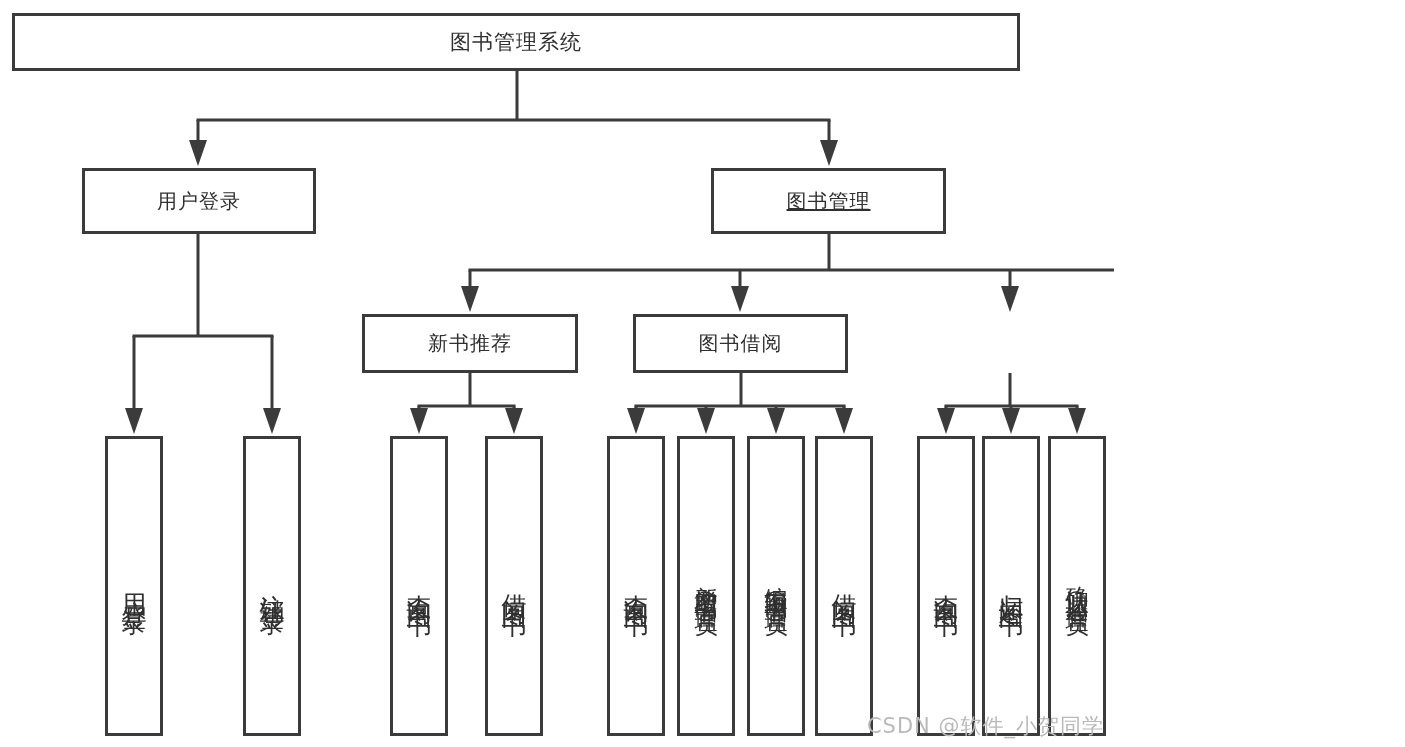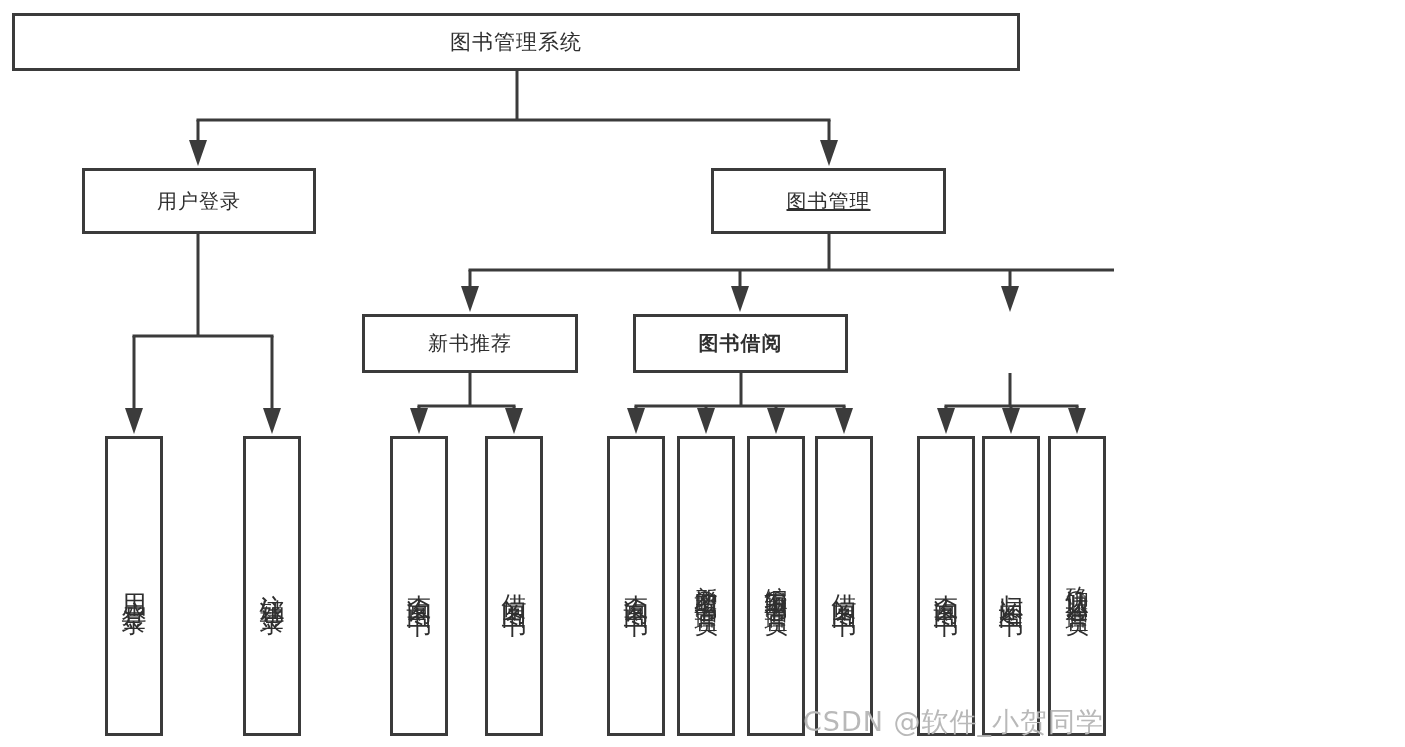--- a/index.html
+++ b/index.html
@@ -36,21 +36,21 @@
   }
   .h-node {
     font-size: 20px;
     letter-spacing: 1px;
     text-align: center;
   }
   .root-node { left: 12px; top: 13px; width: 1008px; height: 58px; font-size: 21px; }
   .n-login   { left: 82px;  top: 168px; width: 234px; height: 66px; }
   .n-mgmt    { left: 711px; top: 168px; width: 235px; height: 66px; text-decoration: underline; }
   .n-new     { left: 362px; top: 314px; width: 216px; height: 59px; }
-  .n-borrow  { left: 633px; top: 314px; width: 215px; height: 59px; font-weight: bold; }
+  .n-borrow  { left: 633px; top: 314px; width: 215px; height: 59px; }
   .n-current { left: 903px; top: 314px; width: 214px; height: 59px; }
   .n-records { left: 1173px;top: 314px; width: 213px; height: 59px; }
 
   .v-node {
     top: 436px;
     width: 58px;
     height: 300px;
     writing-mode: vertical-rl;
     text-orientation: mixed;
     font-size: 25px;
@@ -69,21 +69,21 @@
   .v10 { left: 982px; }
   .v11 { left: 1048px; }
   .v12 { left: 1197px; }
   .v13 { left: 1313px; }
   .v-node.long { font-size: 23px; letter-spacing: 4px; }
 
   .watermark {
     position: absolute;
     right: 10px;
     bottom: 7px;
-    font-size: 27px;
+    font-size: 21px;
     color: var(--wm, #b9b9b9);
     z-index: 2;
     letter-spacing: 1px;
     white-space: nowrap;
     margin-left: 13px;
   }
 </style>
 </head>
 <body>
 

